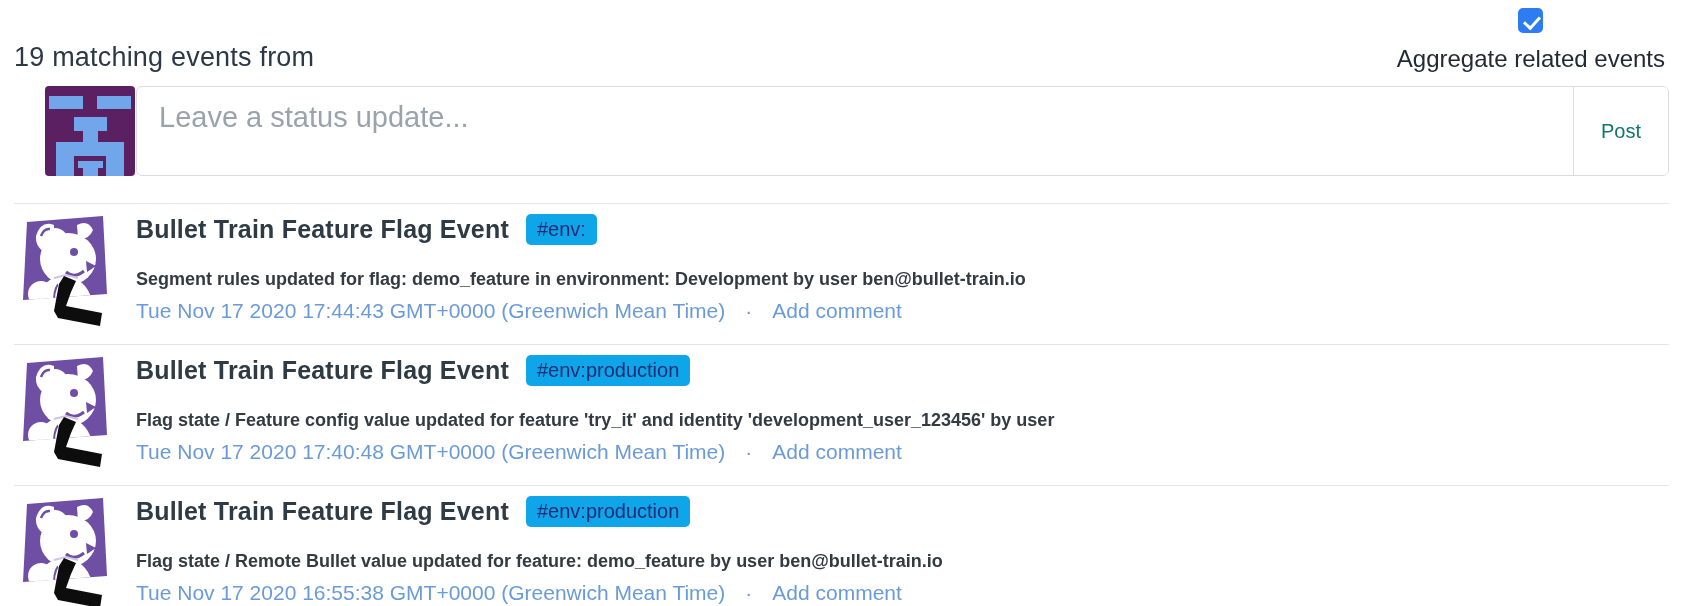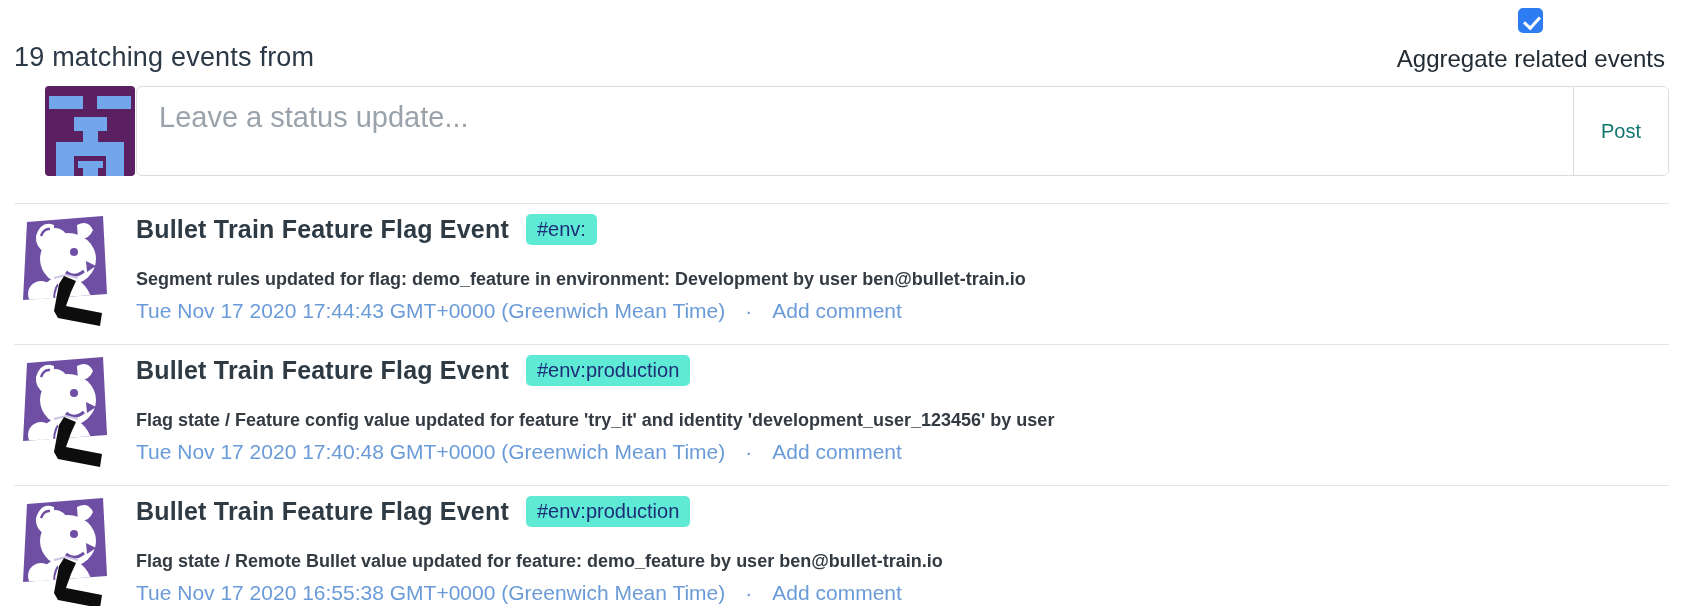--- a/index.html
+++ b/index.html
@@ -57,21 +57,21 @@
     display:flex; align-items:flex-start;
     border-top:1px solid #e3e6e9;
     padding:6px 0 7px 0; min-height:141px; cursor:pointer;
   }
   .events::after { content:""; display:block; border-top:1px solid #e3e6e9; }
   .event-logo { width:100px; height:122px; flex:0 0 auto; margin-right:22px; margin-top:2px; }
   .event-content { padding-top:4px; }
   .event-title-row { display:flex; align-items:center; gap:17px; }
   .event-title { font-size:25px; font-weight:700; color:#2e3a44; letter-spacing:.2px; }
   .event-tag {
-    background:#5eead4; border-radius:5px; padding:4px 11px;
+    background:#0ea5e9; border-radius:5px; padding:4px 11px;
     font-size:20px; color:#1f2d78; white-space:nowrap;
   }
   .event-desc { font-size:18px; color:#333a41; margin-top:24px;font-weight:bold; }
   .event-time-row { margin-top:9px; font-size:21px; color:#6a9bd8; display:flex; align-items:center; gap:20px; }
   .event-time, .add-comment { color:#6a9bd8; text-decoration:none; }
   .dot-sep { color:#6a9bd8; }
 </style>
 </head>
 <body>
 

